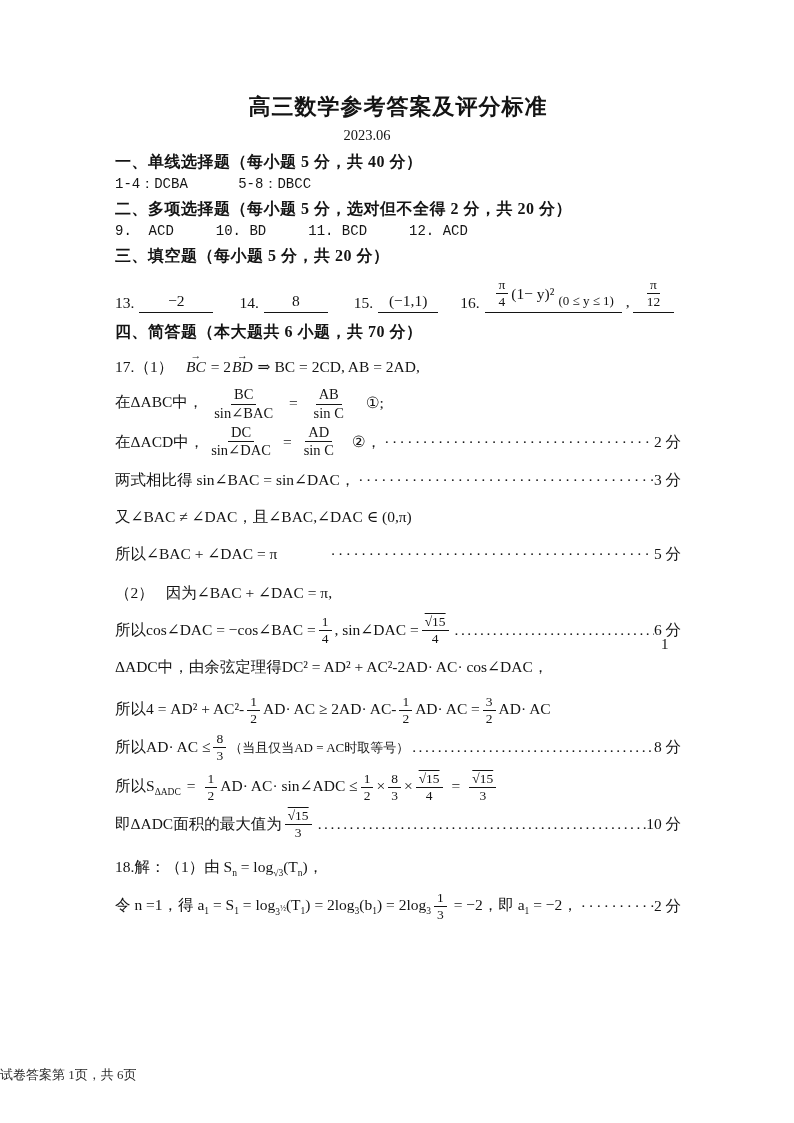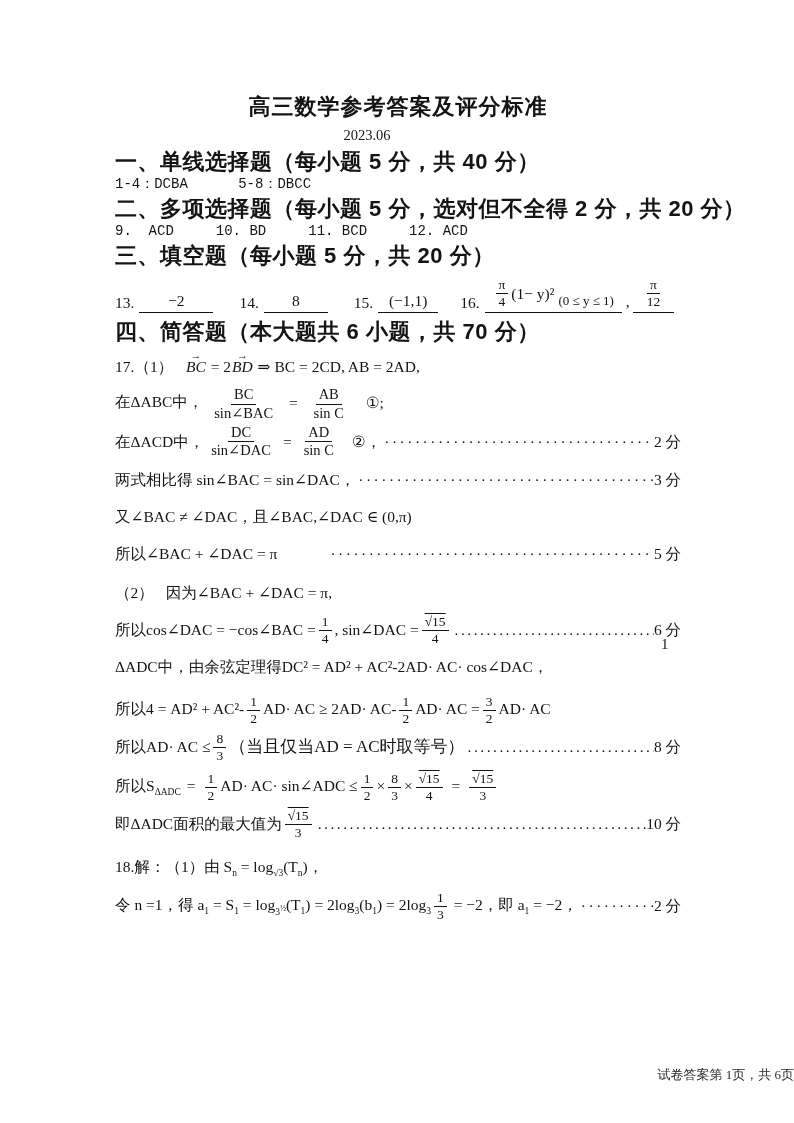--- a/index.html
+++ b/index.html
@@ -12,22 +12,22 @@
   }
   .content { position: absolute; left: 115px; top: 0; width: 566px; }
 
   .title {
     margin-top: 92px; font-size: 22px; font-weight: 700; text-align: center;
     font-family: Liberation Sans, sans-serif; letter-spacing: 1px;
   }
   .date { margin-top: 5px; font-size: 14.5px; text-align: center; padding-right: 62px; height: 19px; }
 
   .h {
-    font-size: 22px; font-weight: 700; letter-spacing: 0.5px;
-    font-family: Liberation Sans, sans-serif;
+    font-size: 16px; font-weight: 700; letter-spacing: 0.5px;
+    font-family: Liberation Serif, serif;
     margin-top: 5px; line-height: 22px; white-space: nowrap;
   }
   .mono {
     font-family: "Liberation Mono", "DejaVu Sans Mono", monospace;
     font-size: 14px; margin-top: 2px; line-height: 18px; white-space: pre;
   }
 
   .line { margin-top: 12px; font-size: 15.5px; white-space: nowrap; position: relative; line-height: 1.35; }
   .flexline { display: flex; align-items: center; }
   .fx { white-space: nowrap; }
@@ -45,35 +45,35 @@
 
   .it { }
   .vec { font-style: italic; position: relative; display: inline-block; padding: 0 1px; }
   .vec::after { content: "→"; position: absolute; left: 0; right: 0; top: -0.85em;
                 font-size: 0.7em; text-align: center; font-style: normal; }
   sub.s { font-size: 9.5px; }
   sub.s sup { font-size: 8px; }
 
   .ml4 { margin-left: 4px; } .ml8 { margin-left: 8px; } .ml12 { margin-left: 12px; }
   .mx6 { margin: 0 6px; } .pl4 { padding-left: 4px; }
-  .small { font-size: 17px; }
+  .small { font-size: 13px; }
 
   .blanks { display: flex; align-items: flex-end; margin-top: 10px; font-size: 15.5px; }
   .blank-label { margin-right: 5px; padding-bottom: 1px; }
   .u {
     border-bottom: 1px solid #141414; display: inline-flex; align-items: center;
     justify-content: center; padding: 0 8px 2px 8px; margin-right: 26px;
   }
   .u.w13 { min-width: 74px; } .u.w14 { min-width: 64px; } .u.w15 { min-width: 60px; margin-right: 22px; }
   .u.w16 { margin-right: 4px; } .u.w16b { min-width: 36px; margin-right: 0; }
   .cond { font-size: 13px; align-self: flex-end; padding-bottom: 1px; margin-left: 4px; }
   .sep16 { padding: 0 3px 2px 0; }
 
   .stray { position: absolute; left: 661px; top: 636px; font-size: 15px; }
-  .footer { position: absolute; left: 0; right: 0; bottom: 39px; text-align: right;
+  .footer { position: absolute; left: 0; right: 0; bottom: 39px; text-align: left;
             font-size: 13px; color: #2b2b2b; }
 </style>
 </head>
 <body>
 
 <div class="content">
 
   <div class="title">高三数学参考答案及评分标准</div>
   <div class="date">2023.06</div>
 

